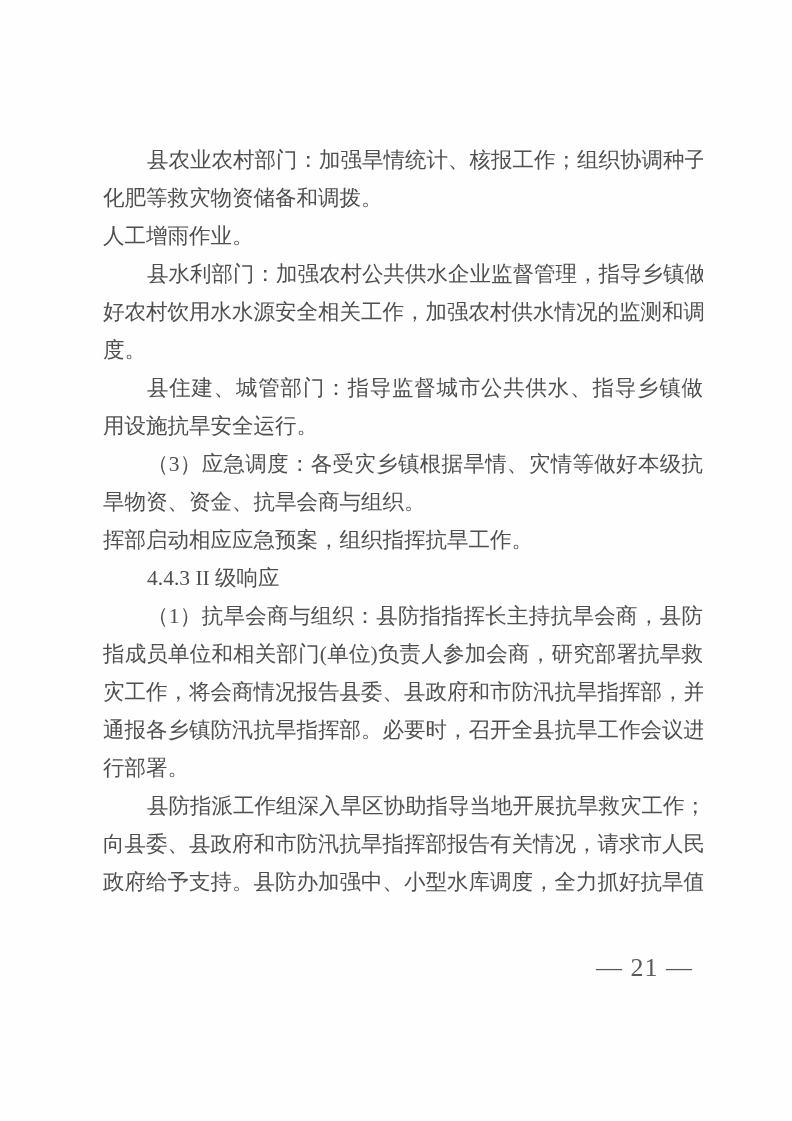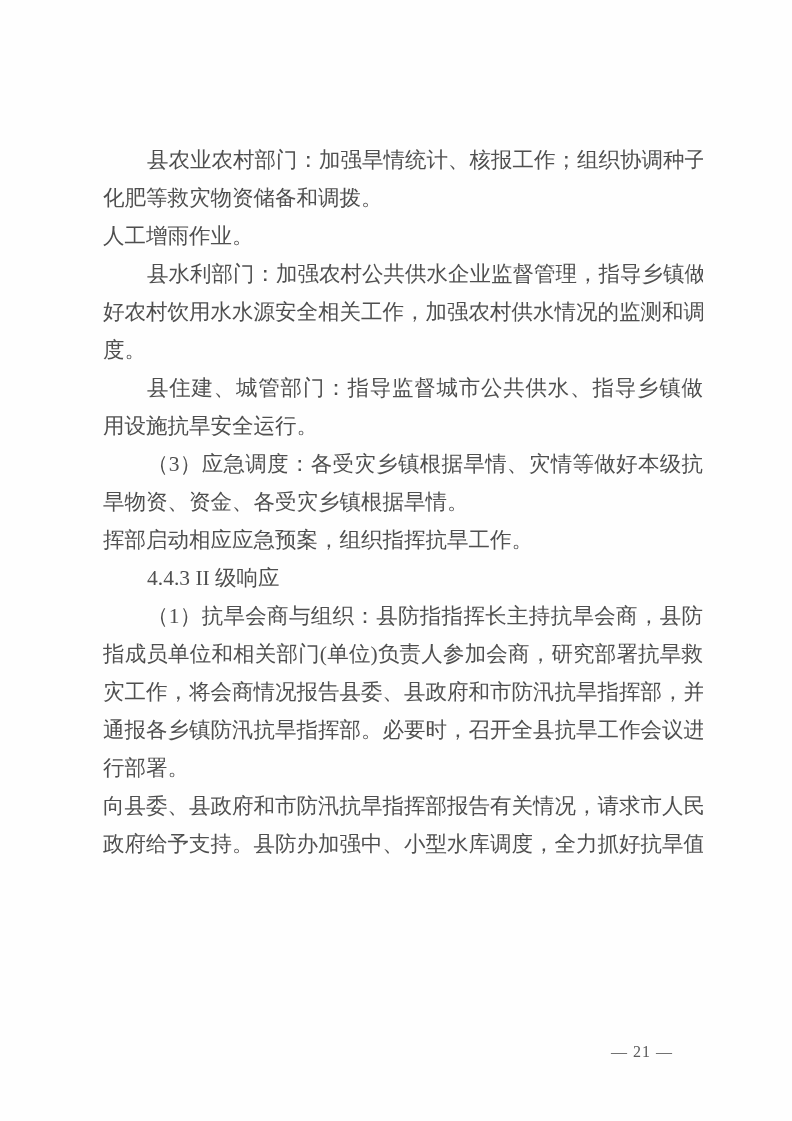--- a/index.html
+++ b/index.html
@@ -35,52 +35,53 @@
   }
   .line.end {
     text-align-last: left;
     white-space: normal;
   }
   .line.ind {
     text-indent: 44px;
   }
   .page-number {
     position: absolute;
-    top: 1036px;
+    top: 952px;
     left: 596px;
     width: 92px;
     height: 32px;
     line-height: 32px;
     text-align: center;
     color: #5a5a5a;
-    font-size: 16px;
+    font-size: 26px;
     letter-spacing: 1px;
     white-space: nowrap;
   }
 </style>
 </head>
 <body>
 
 <div class="page">
   <div class="text-block">
     <div class="line ind">县农业农村部门：加强旱情统计、核报工作；组织协调种子、</div>
     <div class="line end">化肥等救灾物资储备和调拨。</div>
     <div class="line end">人工增雨作业。</div>
     <div class="line ind">县水利部门：加强农村公共供水企业监督管理，指导乡镇做</div>
     <div class="line">好农村饮用水水源安全相关工作，加强农村供水情况的监测和调</div>
     <div class="line end">度。</div>
     <div class="line ind">县住建、城管部门：指导监督城市公共供水、指导乡镇做</div>
     <div class="line end">用设施抗旱安全运行。</div>
     <div class="line ind">（3）应急调度：各受灾乡镇根据旱情、灾情等做好本级抗</div>
-    <div class="line end">旱物资、资金、各受灾乡镇根据旱情。</div>
+    <div class="line end">旱物资、资金、抗旱会商与组织。</div>
     <div class="line end">挥部启动相应应急预案，组织指挥抗旱工作。</div>
     <div class="line ind end">4.4.3 II 级响应</div>
     <div class="line ind">（1）抗旱会商与组织：县防指指挥长主持抗旱会商，县防</div>
     <div class="line">指成员单位和相关部门(单位)负责人参加会商，研究部署抗旱救</div>
     <div class="line">灾工作，将会商情况报告县委、县政府和市防汛抗旱指挥部，并</div>
     <div class="line">通报各乡镇防汛抗旱指挥部。必要时，召开全县抗旱工作会议进</div>
     <div class="line end">行部署。</div>
+    <div class="line ind">县防指派工作组深入旱区协助指导当地开展抗旱救灾工作；</div>
     <div class="line">向县委、县政府和市防汛抗旱指挥部报告有关情况，请求市人民</div>
     <div class="line">政府给予支持。县防办加强中、小型水库调度，全力抓好抗旱值</div>
   </div>
 
   <div class="page-number">— 21 —</div>
 </div>
 
 </body></html>

